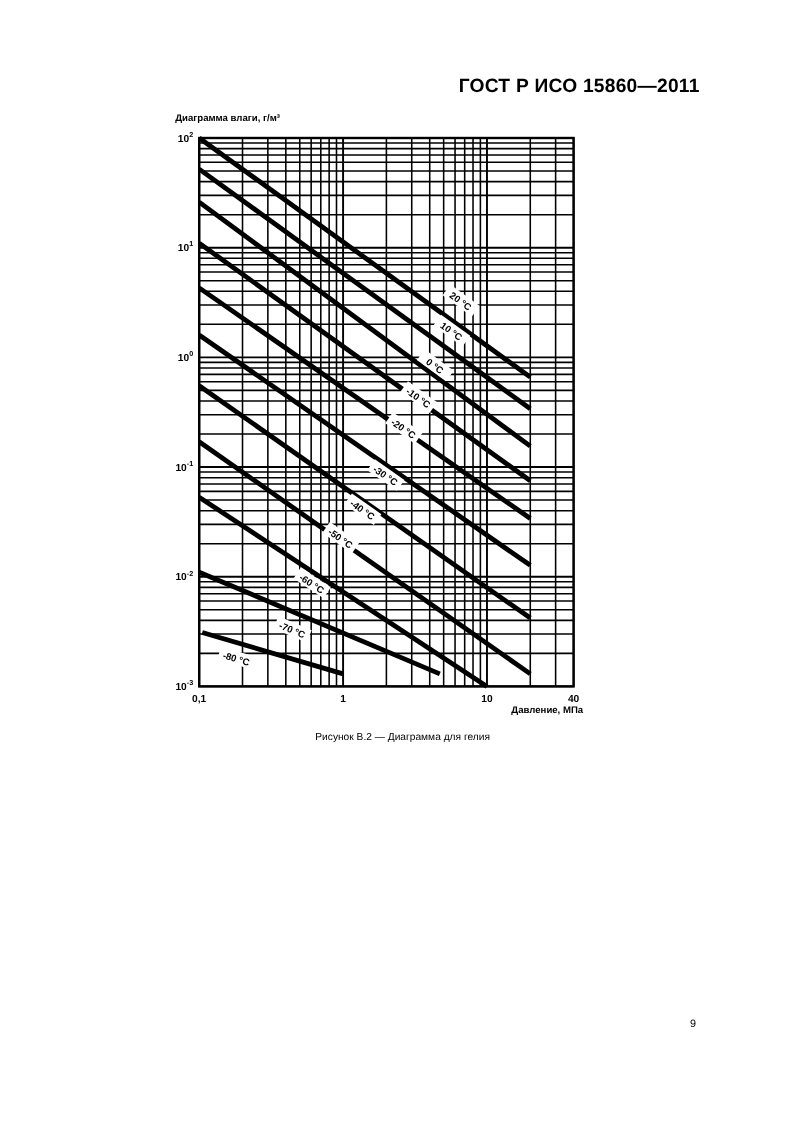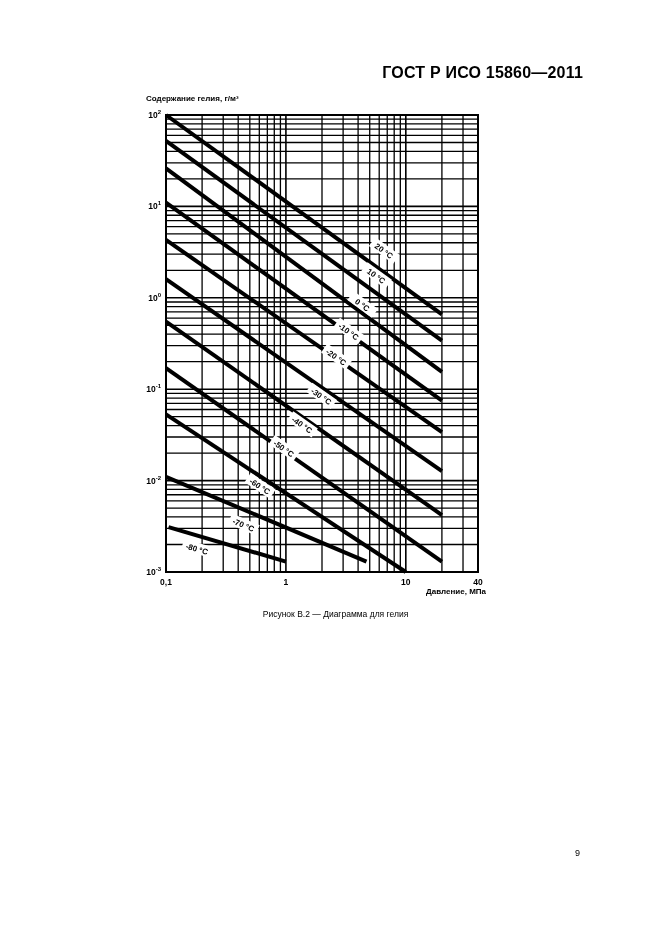--- a/index.html
+++ b/index.html
@@ -9,21 +9,21 @@
   .ylabel { position:absolute; top:94px; left:146px; font-size:8px; font-weight:bold; }
   .chart-wrap { position:absolute; left:0; top:0; width:661px; height:620px; }
   .caption { position:absolute; top:609px; left:0; width:661px; text-align:center; font-size:8.5px; padding-left:10px; box-sizing:border-box; }
   .page-num { position:absolute; top:848px; left:575px; font-size:9px; }
   svg text { font-family:"Liberation Sans", sans-serif; }
 </style>
 </head>
 <body>
 
 <div class="doc-header">ГОСТ Р ИСО 15860—2011</div>
-<div class="ylabel">Содержание гелия, г/м³</div>
+<div class="ylabel">Диаграмма влаги, г/м³</div>
 
 <div class="chart-wrap">
   <svg id="chart-svg" width="661" height="620" viewBox="0 0 661 620">
     <g id="grid">
         <line x1="166" y1="115" x2="166" y2="572" stroke="#000000" stroke-width="1.6"></line>
         <line x1="202.09500125292243" y1="115" x2="202.09500125292243" y2="572" stroke="#000000" stroke-width="1.3"></line>
         <line x1="223.2092234493652" y1="115" x2="223.2092234493652" y2="572" stroke="#000000" stroke-width="1.3"></line>
         <line x1="238.19000250584486" y1="115" x2="238.19000250584486" y2="572" stroke="#000000" stroke-width="1.3"></line>
         <line x1="249.80999749415514" y1="115" x2="249.80999749415514" y2="572" stroke="#000000" stroke-width="1.3"></line>
         <line x1="259.3042247022876" y1="115" x2="259.3042247022876" y2="572" stroke="#000000" stroke-width="1.3"></line>

